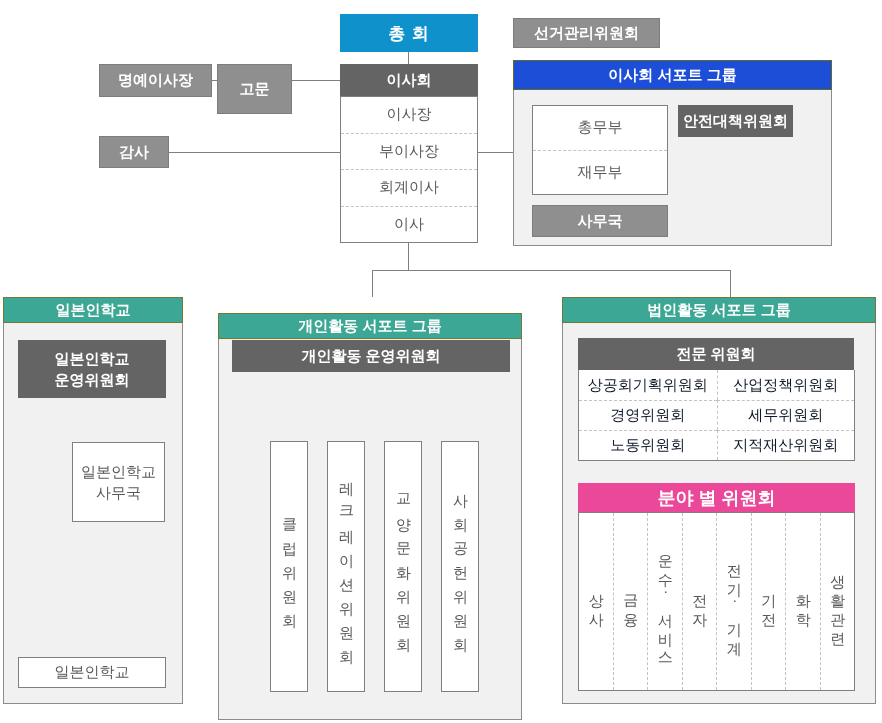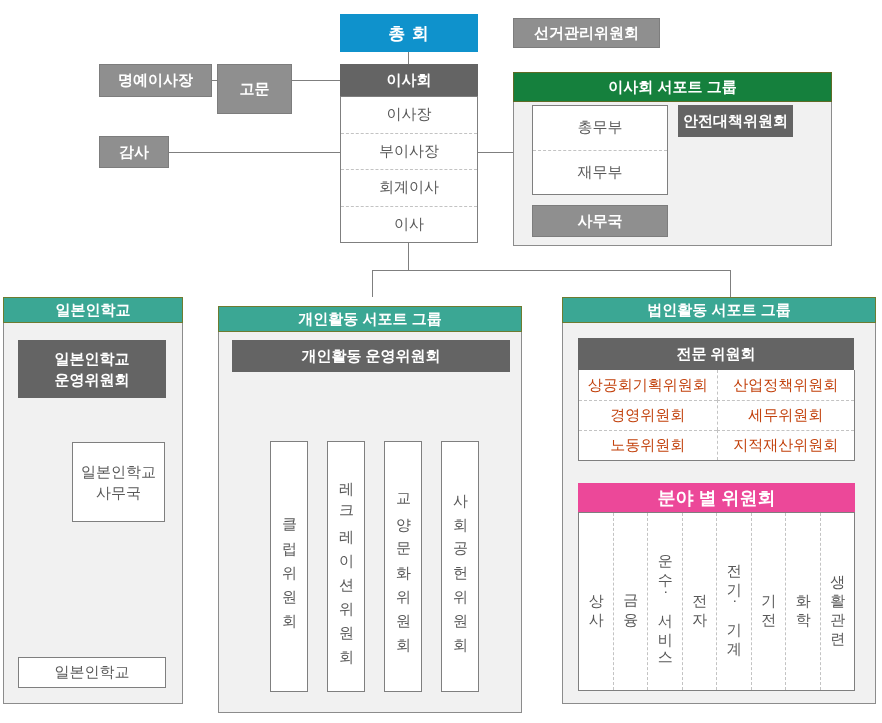--- a/index.html
+++ b/index.html
@@ -9,34 +9,34 @@
        font-size:15px;color:#595959;text-align:center;}
   .blue{background:#0f92cc;color:#ffffff;font-weight:700;font-size:17px;letter-spacing:1px;}
   .dark{background:#646464;color:#ffffff;font-weight:700;}
   .gray{background:#8f8f8f;color:#ffffff;font-weight:700;border:1px solid #7d7d7d;}
   .white{background:#ffffff;border:1px solid #7f7f7f;}
   .twoline{flex-direction:column;line-height:1.4;}
   .panel{position:absolute;box-sizing:border-box;display:flex;flex-direction:column;}
   .panel-header{box-sizing:border-box;height:26px;background:#3ba794;border:1px solid #6e7b30;
        color:#ffffff;font-weight:700;font-size:15px;display:flex;align-items:center;justify-content:center;}
   .panel-body{flex:1;background:#f1f1f1;border:1px solid #8c8c8c;border-top:none;}
-  .olive-header{height:30px;background:#15803d;border:1px solid #5f6b26;color:#ffffff;font-weight:700;
-       font-size:15px;display:flex;align-items:center;justify-content:center;box-sizing:border-box;margin-top:12px;}
+  .olive-header{height:30px;background:#1d4ed8;border:1px solid #5f6b26;color:#ffffff;font-weight:700;
+       font-size:15px;display:flex;align-items:center;justify-content:center;box-sizing:border-box;}
   .rowlist{position:absolute;box-sizing:border-box;background:#ffffff;border:1px solid #7f7f7f;
        display:flex;flex-direction:column;}
   .rowlist .row{flex:1;display:flex;align-items:center;justify-content:center;font-size:15px;color:#595959;}
   .rowlist .row + .row{border-top:1px dashed #c3c3c3;}
   .hline{position:absolute;height:1px;background:#7f7f7f;}
   .vline{position:absolute;width:1px;background:#7f7f7f;}
   .vtext{writing-mode:vertical-rl;text-orientation:upright;color:#595959;font-size:15px;}
   .committee .vtext{letter-spacing:9px;}
   .egrid{position:absolute;box-sizing:border-box;background:#ffffff;border:1px solid #7f7f7f;border-top:none;
        display:grid;grid-template-columns:1fr 1fr;}
   .egrid > div{display:flex;align-items:center;justify-content:center;height:30px;
-       font-size:15px;color:#c2410c;box-sizing:border-box;}
+       font-size:15px;color:#0f172a;box-sizing:border-box;}
   .egrid > div:nth-child(even){border-left:1px dashed #c3c3c3;}
   .egrid > div:nth-child(n+3){border-top:1px dashed #c3c3c3;}
   .bluehead{position:absolute;box-sizing:border-box;background:#ec4899;color:#ffffff;font-weight:700;
        font-size:18px;display:flex;align-items:center;justify-content:center;}
   .sectors{position:absolute;box-sizing:border-box;background:#ffffff;border:1px solid #7f7f7f;display:flex;}
   .sectors .sector{flex:1;display:flex;align-items:center;justify-content:center;}
   .sectors .sector + .sector{border-left:1px dashed #c3c3c3;}
   .sectors .vtext{letter-spacing:4px;}
 </style>
 </head>
@@ -97,21 +97,21 @@
   <div class="box dark twoline" style="left:18px;top:340px;width:148px;height:58px">
     <div>일본인학교</div>
     <div>운영위원회</div>
   </div>
   <div class="box white twoline" style="left:72px;top:442px;width:93px;height:80px">
     <div>일본인학교</div>
     <div>사무국</div>
   </div>
   <div class="box white" style="left:18px;top:657px;width:148px;height:31px">일본인학교</div>
 
-  <div class="panel" style="left:218px;top:306px;width:304px;height:407px">
+  <div class="panel" style="left:218px;top:313px;width:304px;height:407px">
     <div class="panel-header">개인활동 서포트 그룹</div>
     <div class="panel-body"></div>
   </div>
   <div class="box dark" style="left:232px;top:340px;width:278px;height:32px">개인활동 운영위원회</div>
   <div class="box white committee" style="left:270px;top:441px;width:38px;height:251px">
     <span class="vtext">클럽위원회</span>
   </div>
   <div class="box white committee" style="left:327px;top:441px;width:38px;height:251px">
     <span class="vtext">레크레이션위원회</span>
   </div>

